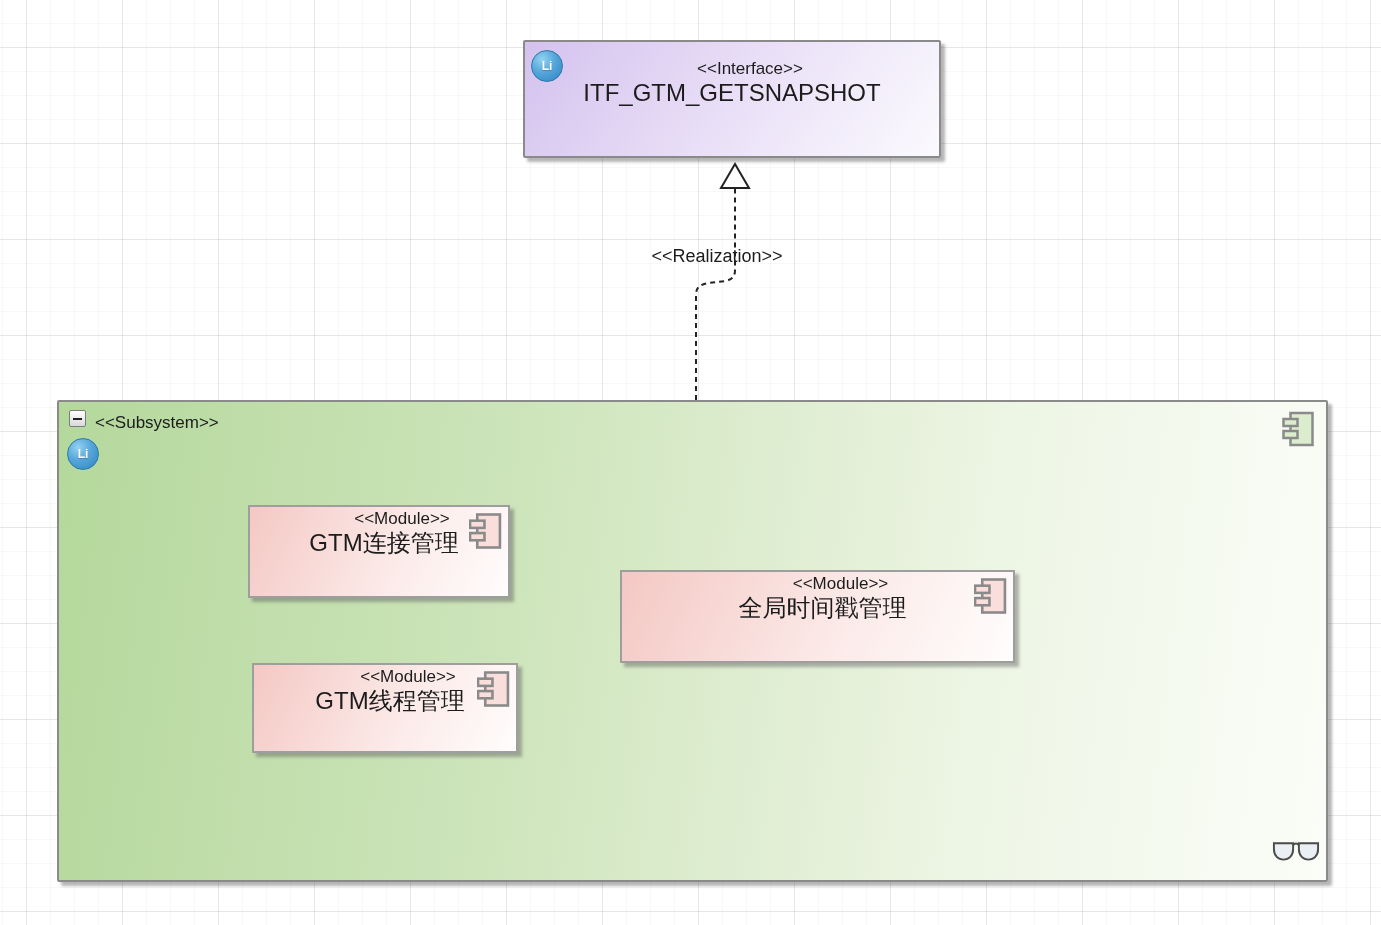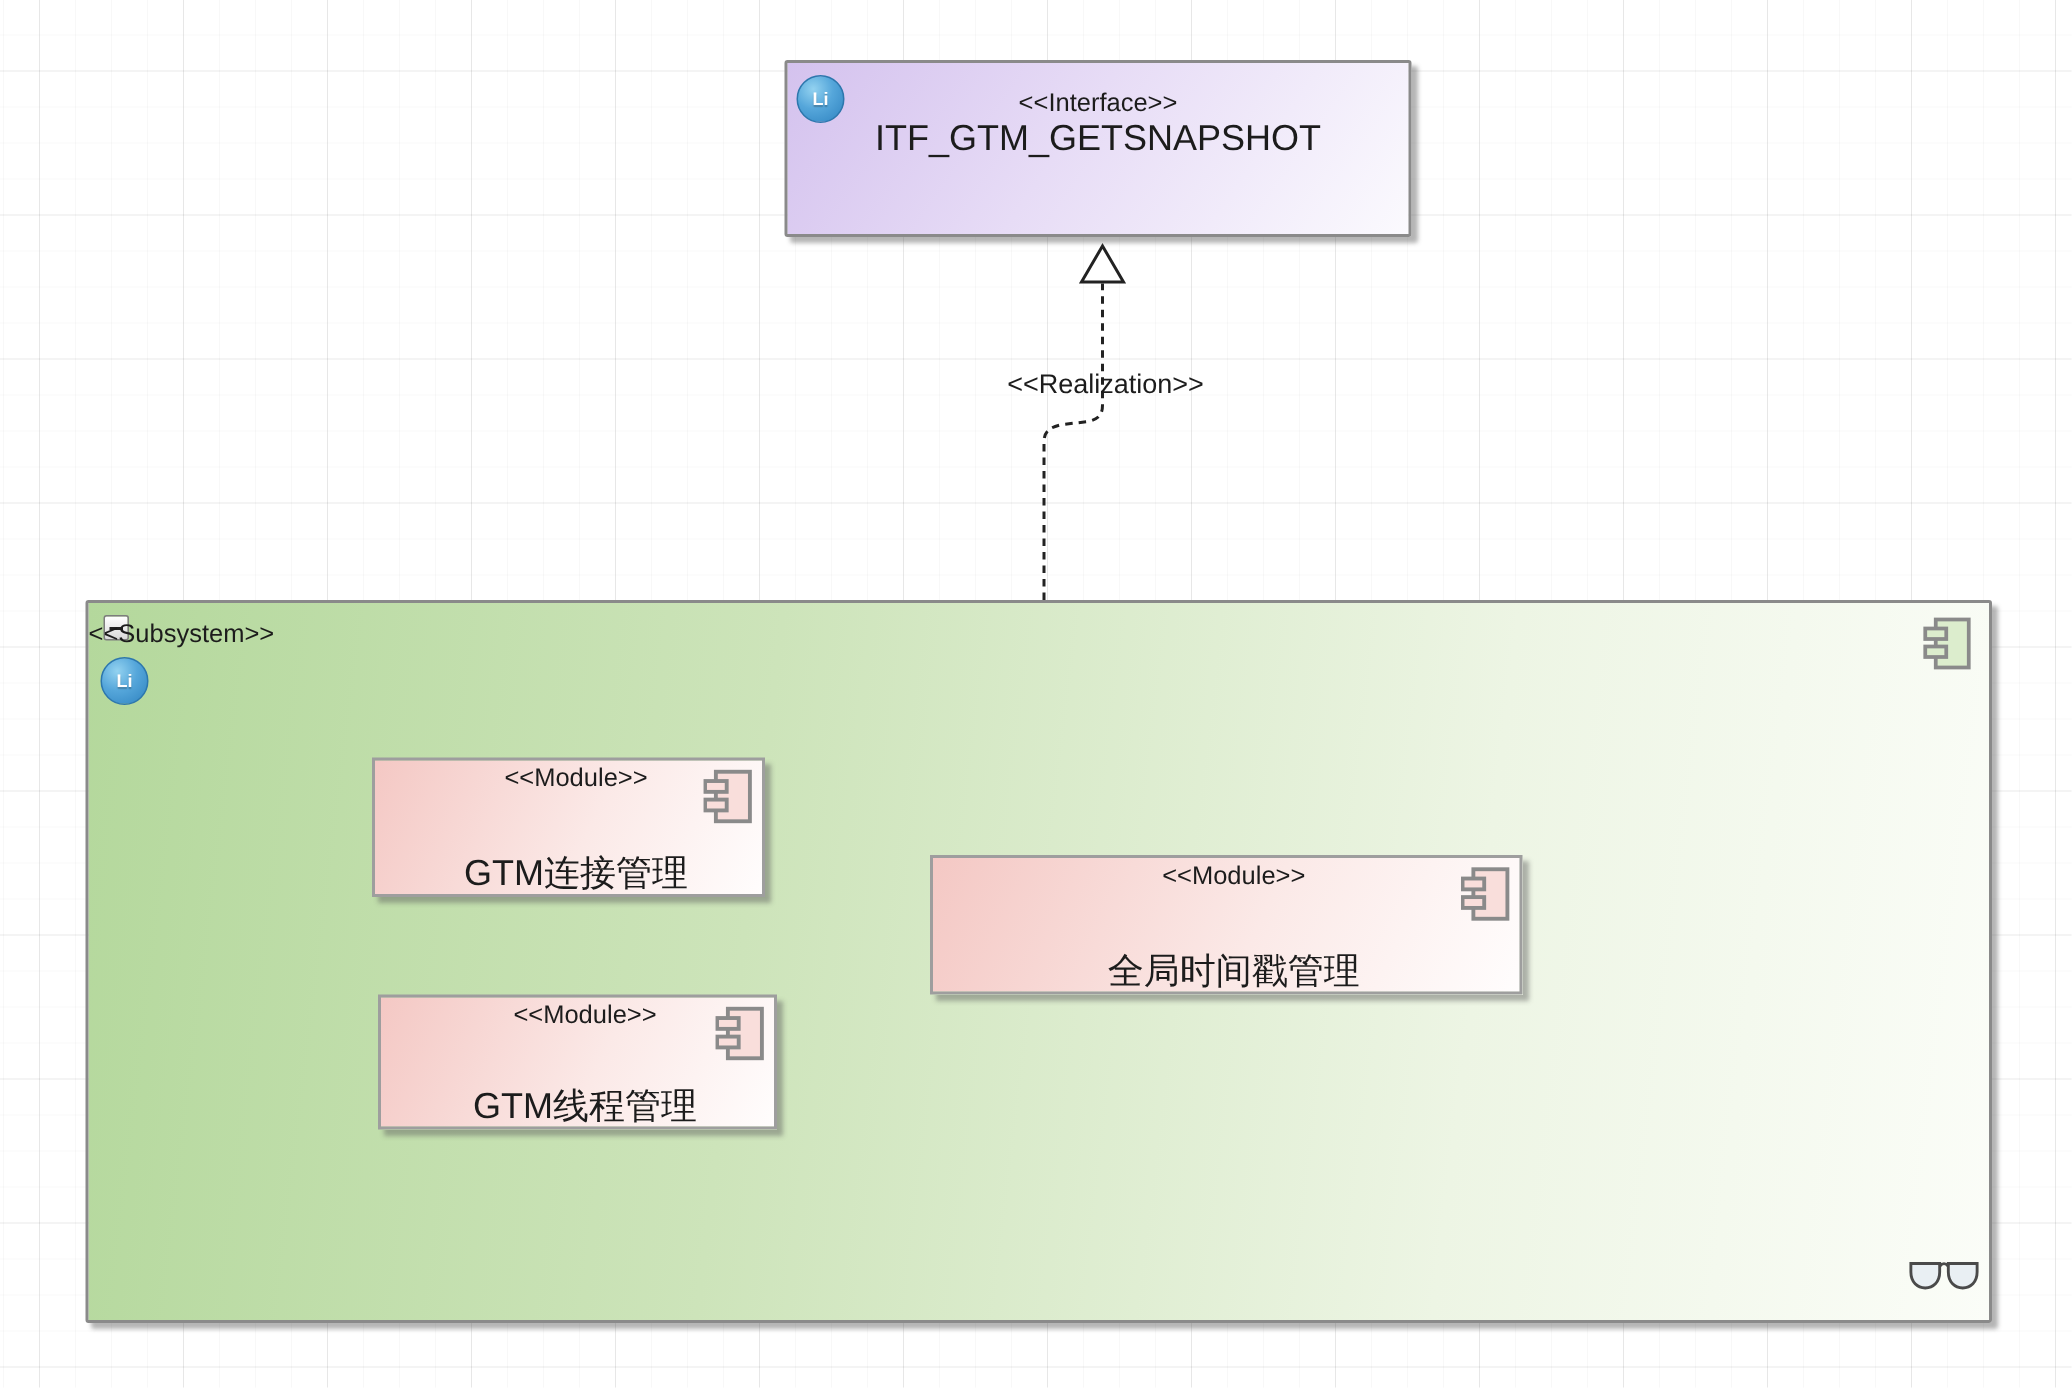--- a/index.html
+++ b/index.html
@@ -16,32 +16,32 @@
     background-size:96px 96px,96px 96px,24px 24px,24px 24px;
     background-position:26px 47px,26px 47px,2px -1px,2px -1px;
   }
   .box{position:absolute;box-sizing:border-box;border:2px solid #8a8a8a;
        box-shadow:4px 4px 3px rgba(90,90,90,0.45);border-radius:2px;}
   .iface{
     left:523px;top:40px;width:418px;height:118px;z-index:2;
     background:linear-gradient(125deg,#d4c2ee 0%,#e7dcf6 45%,#fbfafe 100%);
     text-align:center;padding-top:15px;
   }
-  .stereo{font-size:17px;line-height:23px;}
+  .stereo{font-size:17px;line-height:23px;margin-left:36px;}
   .ename{font-size:24px;line-height:26px;}
   .subsys{
     left:57px;top:400px;width:1271px;height:482px;z-index:2;
     background:linear-gradient(97deg,#b4d89c 0%,#cde4ba 35%,#edf5e4 72%,#fbfdf8 100%);
   }
   .subsys-title{position:absolute;left:0;top:9px;width:100%;}
   .module{
     position:absolute;box-sizing:border-box;border:2px solid #9e9e9e;
     box-shadow:4px 4px 3px rgba(90,90,90,0.45);
     background:linear-gradient(115deg,#f4c8c4 0%,#fbe9e7 55%,#fffdfd 100%);
-    display:flex;flex-direction:column;justify-content:space-between;align-items:center;text-align:center;padding-left:10px;
+    display:flex;flex-direction:column;justify-content:flex-start;align-items:center;text-align:center;padding-left:10px;
   }
   .mod1{left:189px;top:103px;width:262px;height:93px;}
   .mod2{left:561px;top:168px;width:395px;height:93px;}
   .mod3{left:193px;top:261px;width:266px;height:90px;}
   .badge{
     position:absolute;width:30px;height:30px;border-radius:50%;
     background:radial-gradient(circle at 34% 28%,#93d2f0 0%,#55a6da 45%,#2f83c0 100%);
     border:1px solid #2d77ad;color:#ffffff;font-weight:bold;font-size:12px;
     display:flex;align-items:center;justify-content:center;
     text-shadow:0 1px 1px rgba(0,0,0,0.25);
@@ -54,21 +54,21 @@
     background:linear-gradient(#ffffff,#d9d9d9);
     display:flex;align-items:center;justify-content:center;
   }
   .collapse-btn .bar{width:9px;height:2px;background:#222222;}
   .comp-icon{position:absolute;}
   .ci-subsys{right:11px;top:9px;}
   .ci-mod{right:6px;top:5px;}
   .glasses{position:absolute;right:6px;bottom:14px;}
   .conn-label{
     position:absolute;left:602px;top:246px;width:230px;text-align:center;
-    font-size:18px;z-index:3;padding-left:20px;
+    font-size:18px;z-index:3;
   }
   svg.connector{position:absolute;left:0;top:0;z-index:1;}
 </style>
 </head>
 <body>
 
 <svg class="connector" width="1381" height="925" viewBox="0 0 1381 925">
   <path d="M696,400 L696,295 C696,287 700,285 708,283 L726,281 C733,279 735,276 735,270 L735,189" fill="none" stroke="#222222" stroke-width="2" stroke-dasharray="5 4"></path>
   <polygon points="735,164 721,188 749,188" fill="#ffffff" stroke="#222222" stroke-width="2"></polygon>
 </svg>

